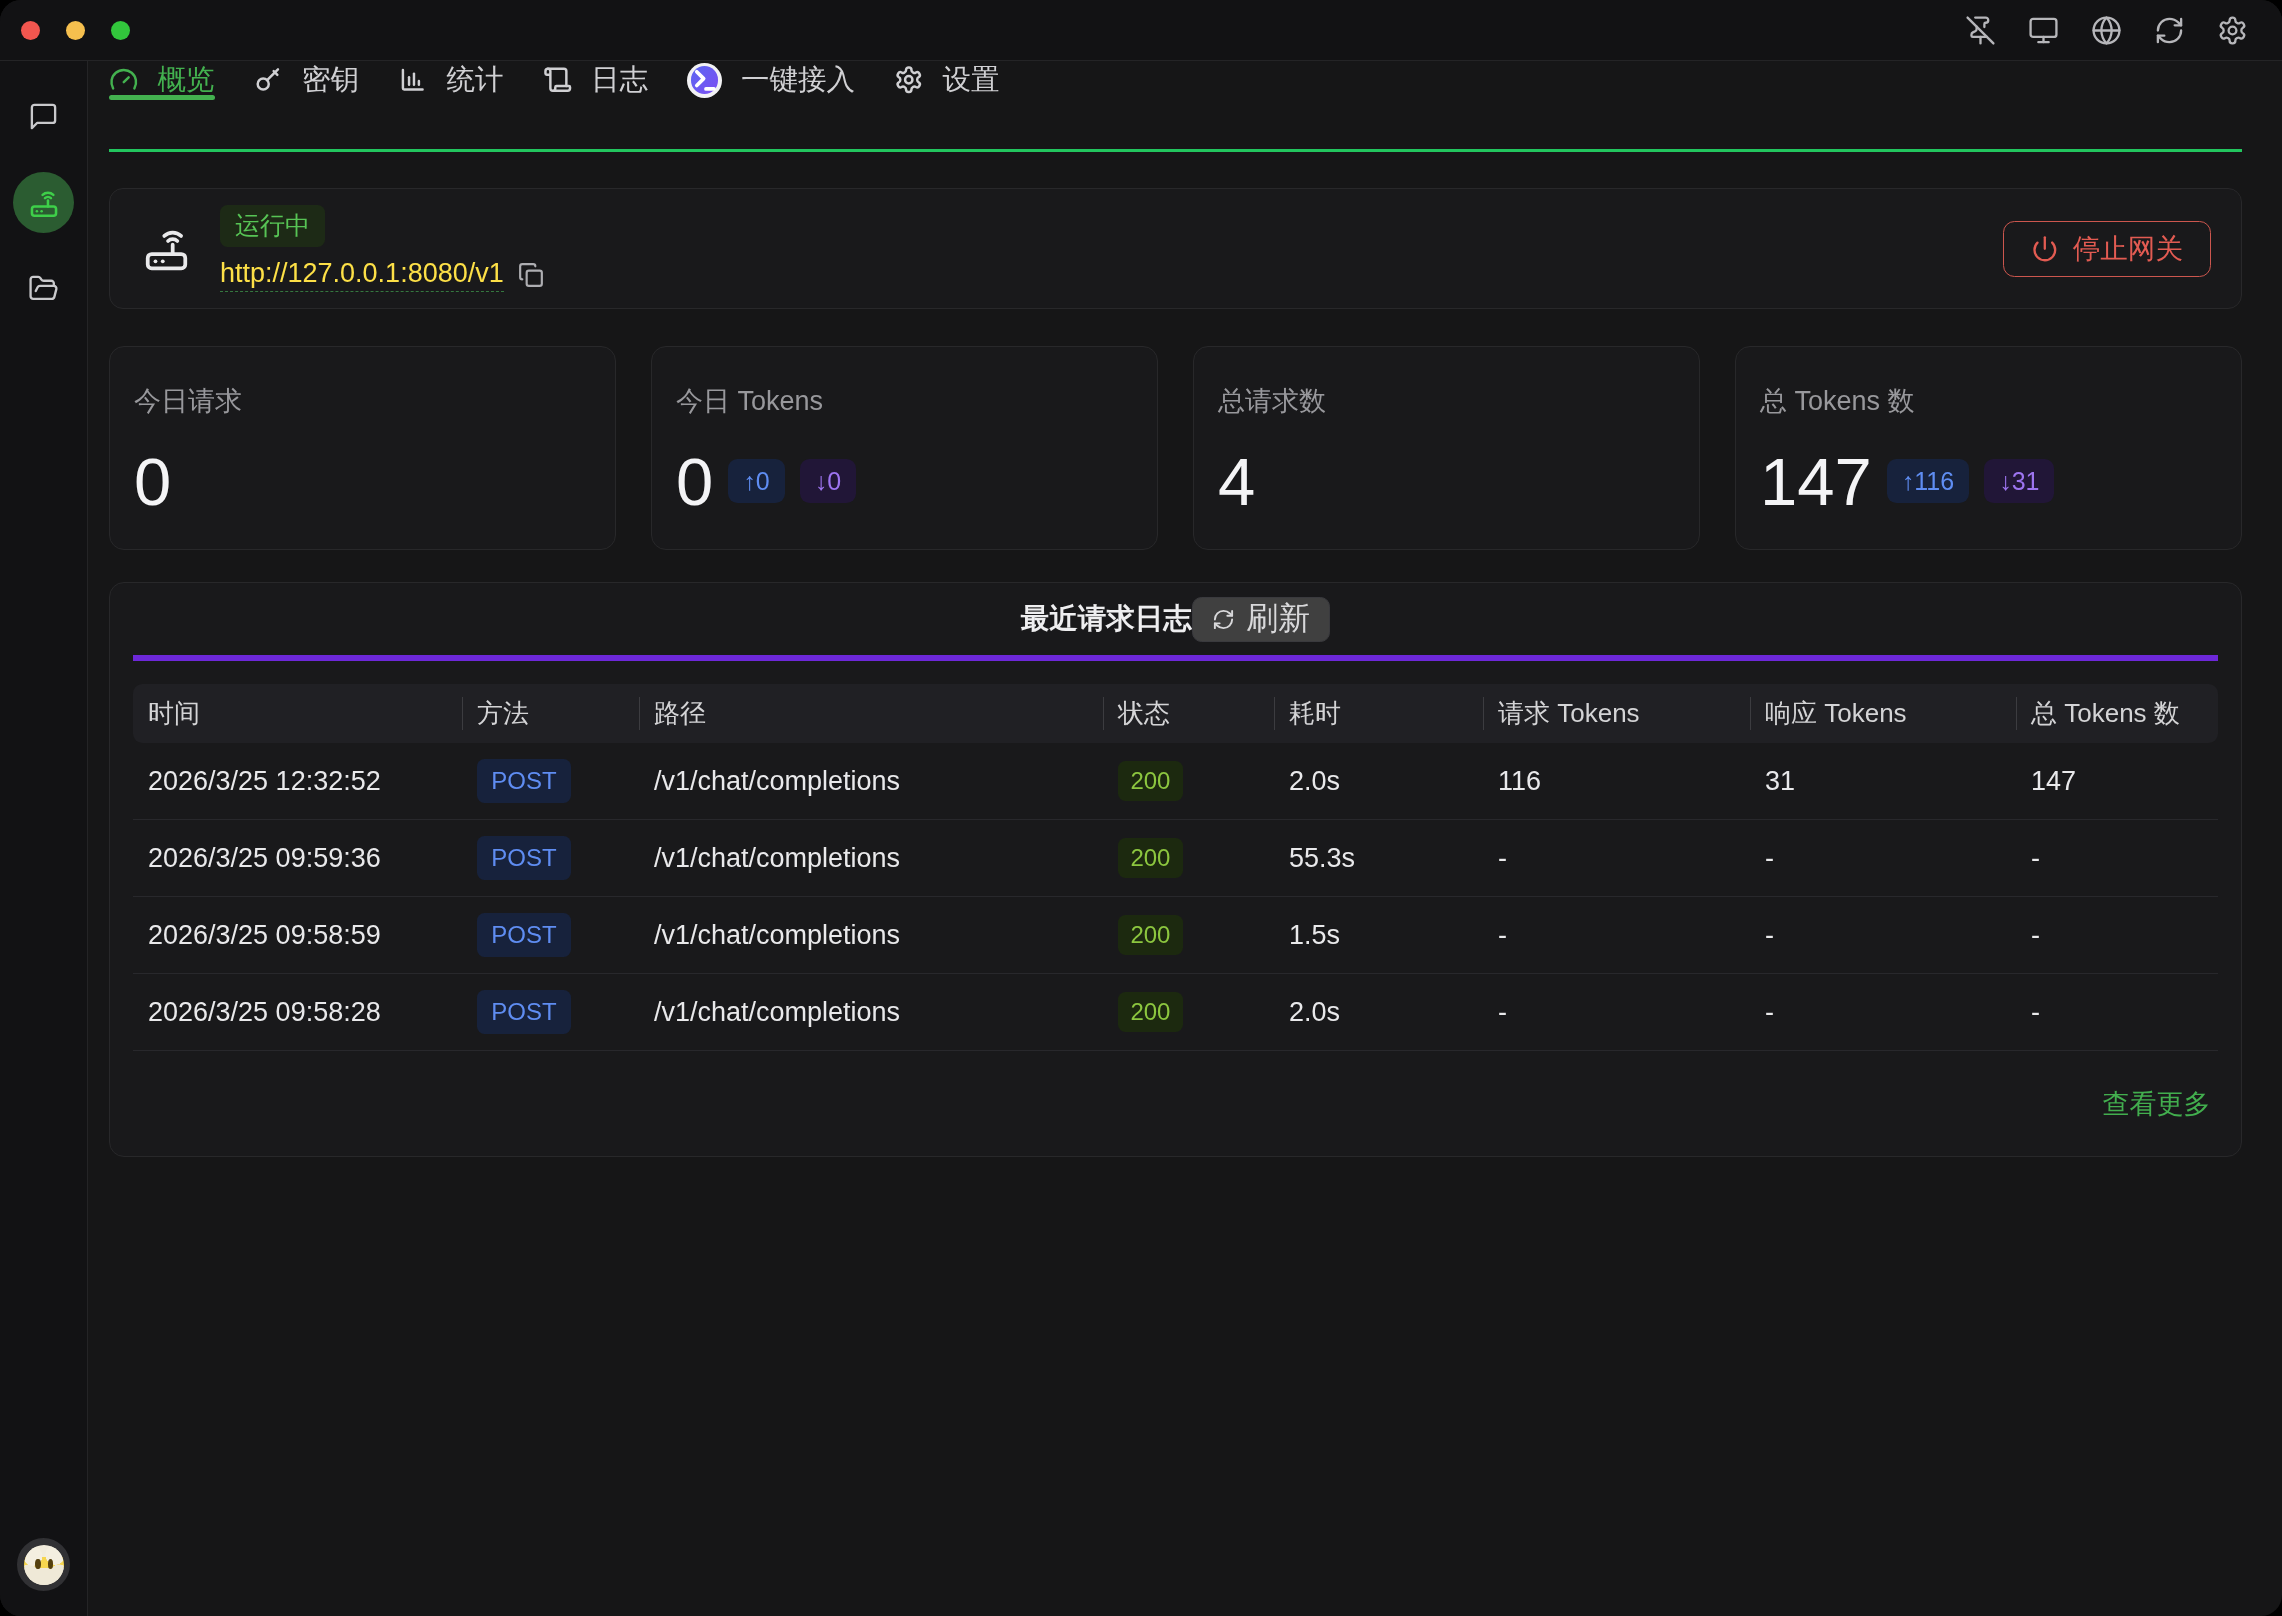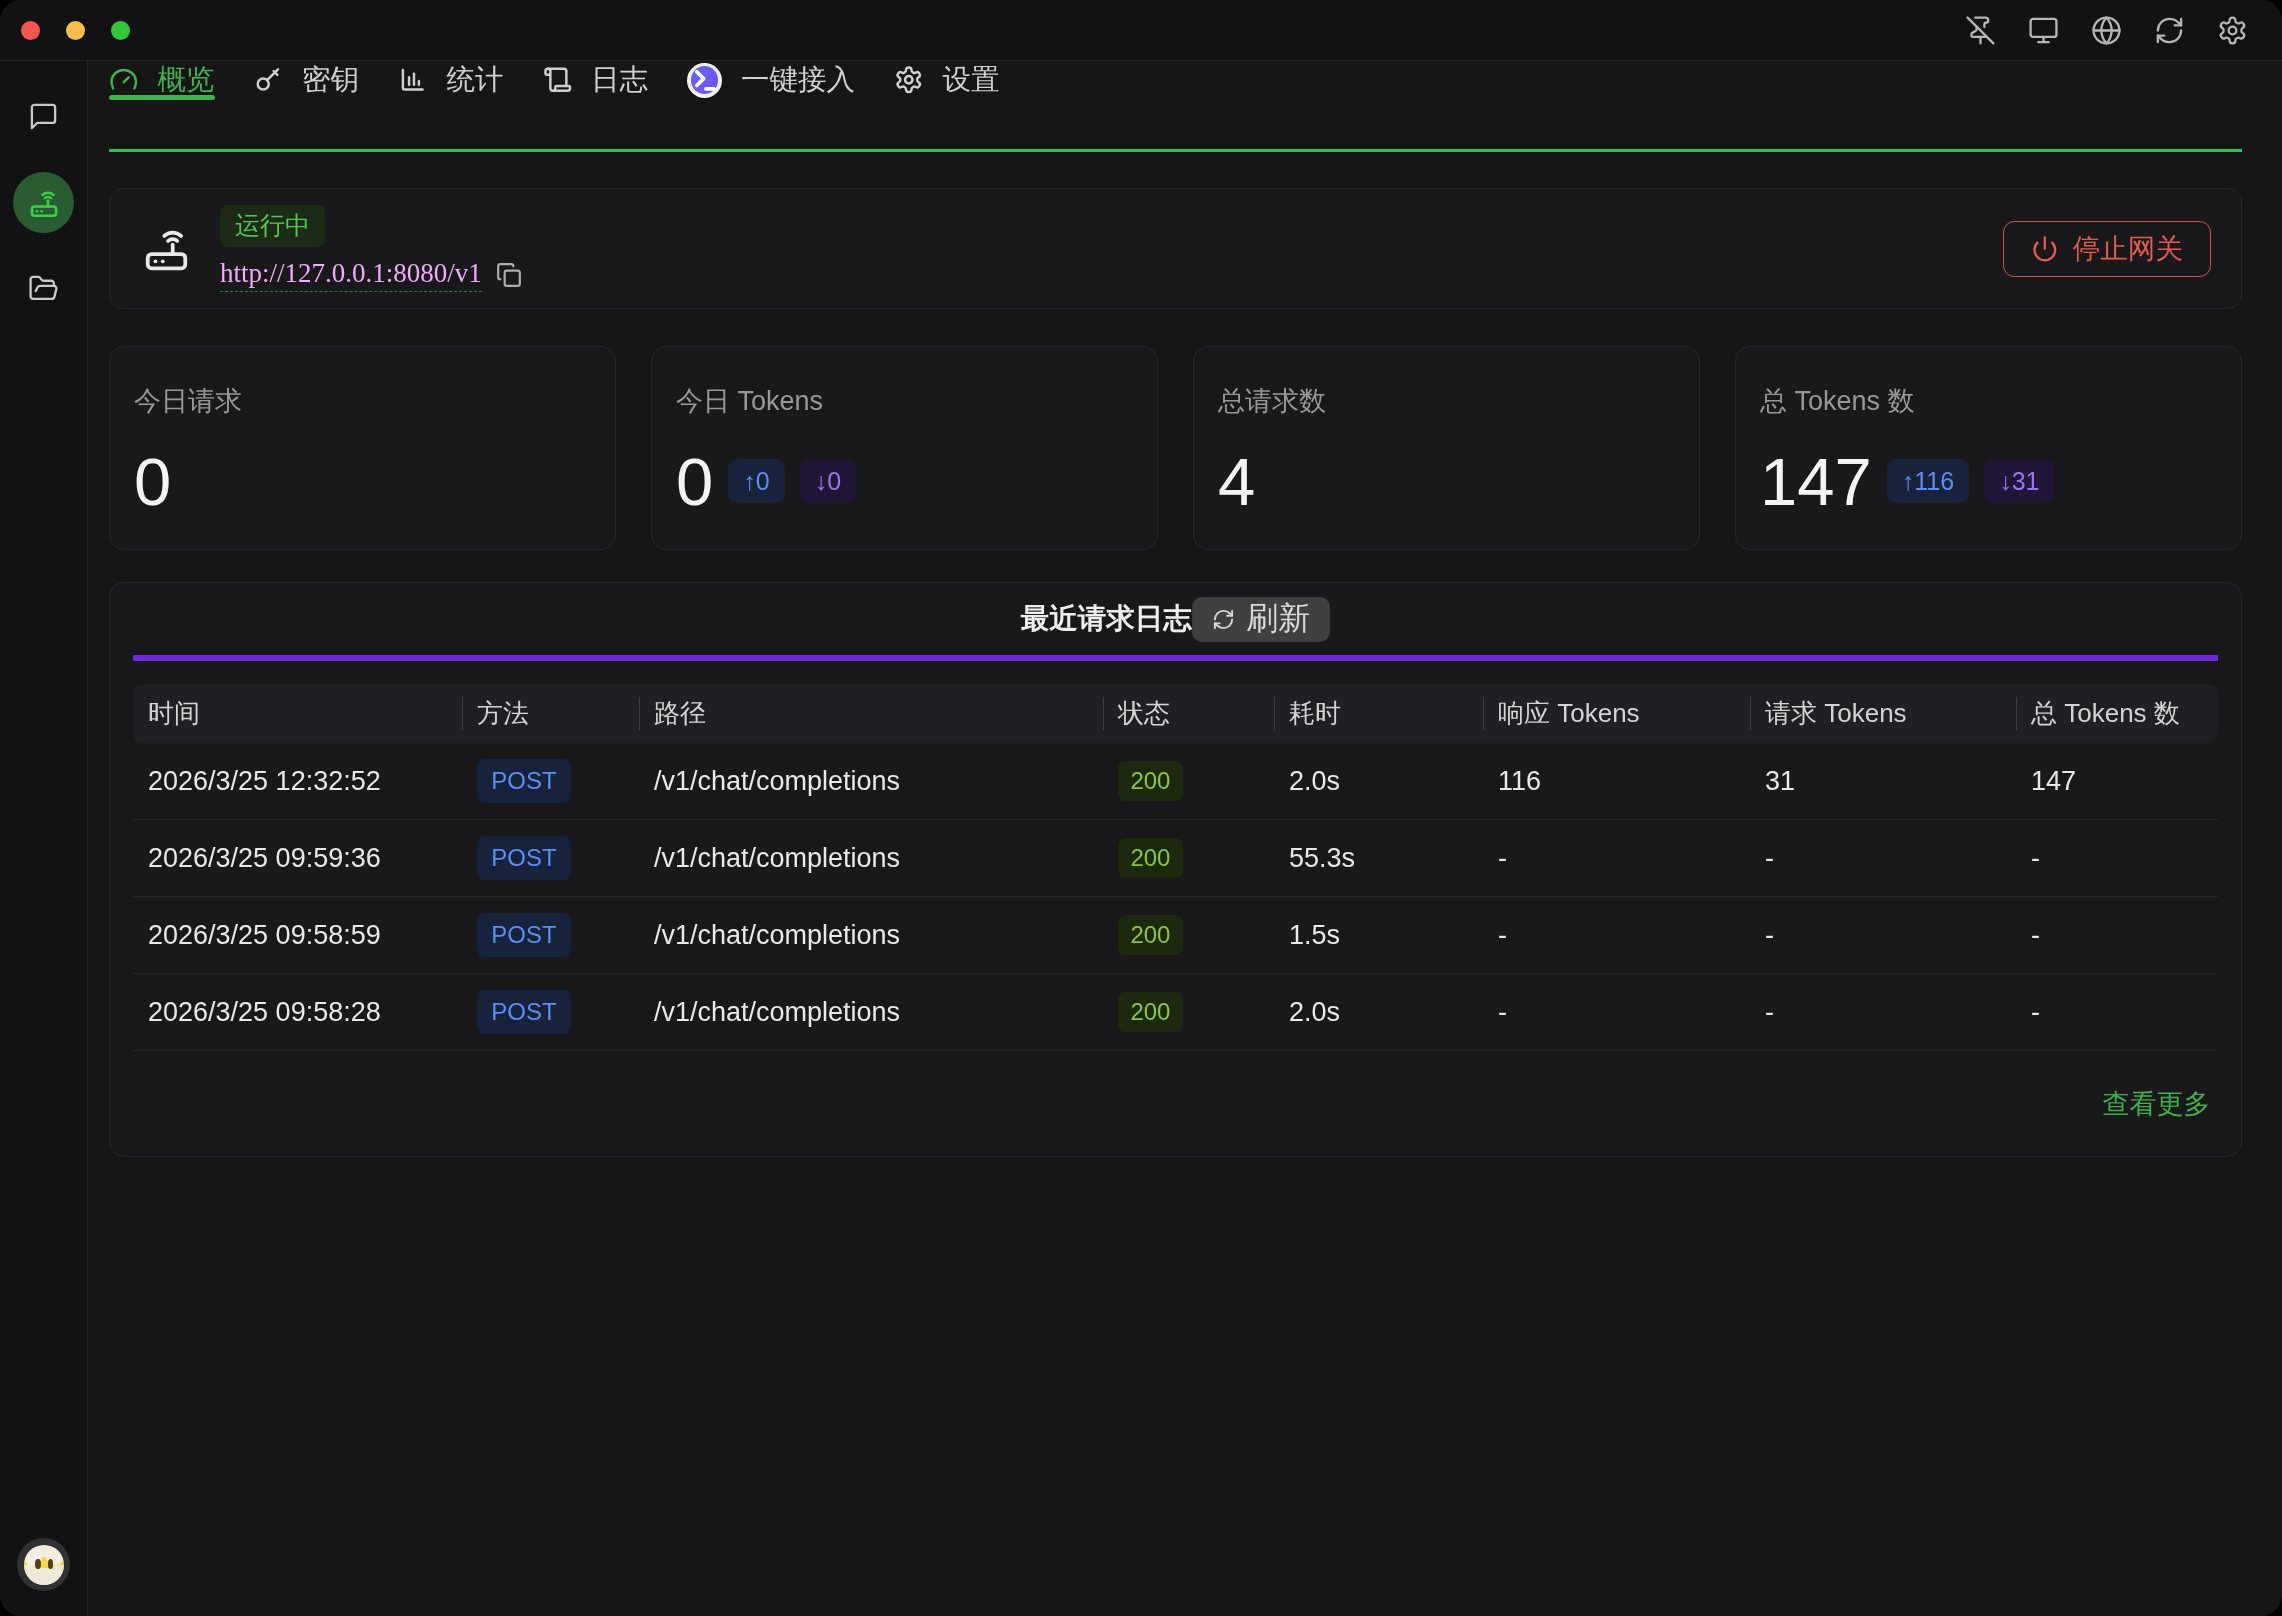--- a/index.html
+++ b/index.html
@@ -52,21 +52,21 @@
   .onekey-icon{width:35px;height:35px;border-radius:50%;background:#f2f2f4;display:flex;align-items:center;justify-content:center;}
   .onekey-inner{width:27.6px;height:27.6px;border-radius:50%;background:linear-gradient(135deg,#5b67f1,#7c4ef3);display:flex;align-items:center;justify-content:center;}
 
   
   .status-card{margin-top:36px;height:121px;background:var(--card);border:1px solid var(--border);border-radius:14px;display:flex;align-items:center;padding:0 30px;gap:27px;}
   .router-icon{color:#e9e9eb;}
   .router-icon svg{width:53px;height:53px;}
   .status-info{display:flex;flex-direction:column;gap:10.5px;}
   .run-badge{align-self:flex-start;font-size:25px;color:#57c455;background:#1d2a16;padding:4.8px 15px;border-radius:7.6px;}
   .url-line{display:flex;align-items:center;gap:14.3px;}
-  .gw-url{font-family:Liberation Serif, serif;font-size:27px;color:#f0abfc;border-bottom:1.9px dashed rgba(76,196,93,.55);padding-bottom:2.9px;cursor:pointer;}
+  .gw-url{font-family:Liberation Sans, sans-serif;font-size:27px;color:#fde047;border-bottom:1.9px dashed rgba(76,196,93,.55);padding-bottom:2.9px;cursor:pointer;}
   .copy-icon{color:#aeaeb2;display:flex;}
   .copy-icon svg{width:26px;height:26px;}
   .stop-btn{margin-left:auto;display:flex;align-items:center;gap:14.3px;height:56px;padding:0 27px;border:1.9px solid #cc564e;border-radius:11.4px;color:var(--danger-red);font-size:27.6px;background:transparent;cursor:pointer;font-family:inherit;}
   .stop-btn svg{width:27.6px;height:27.6px;}
 
   
   .stats-row{margin-top:37px;display:grid;grid-template-columns:repeat(4,1fr);gap:35px;}
   .stat-card{height:204px;background:var(--card);border:1px solid var(--border);border-radius:15px;padding:36px 24px;}
   .stat-label{font-size:27px;color:var(--text-dim);}
   .stat-value-row{margin-top:28.5px;display:flex;align-items:center;gap:15px;}
@@ -328,22 +328,22 @@
             <span>刷新</span>
           </button>
         </div>
         <div class="log-table">
           <div class="grid-cols thead">
               <div class="th">时间</div>
               <div class="th">方法</div>
               <div class="th">路径</div>
               <div class="th">状态</div>
               <div class="th">耗时</div>
+              <div class="th">请求 Tokens</div>
               <div class="th">响应 Tokens</div>
-              <div class="th">请求 Tokens</div>
               <div class="th">总 Tokens 数</div>
             </div>
           <div>
               <div class="grid-cols trow">
     <div class="td">2026/3/25 12:32:52</div>
     <div class="td"><span class="badge-method">POST</span></div>
     <div class="td">/v1/chat/completions</div>
     <div class="td"><span class="badge-status">200</span></div>
     <div class="td">2.0s</div>
     <div class="td">116</div>

